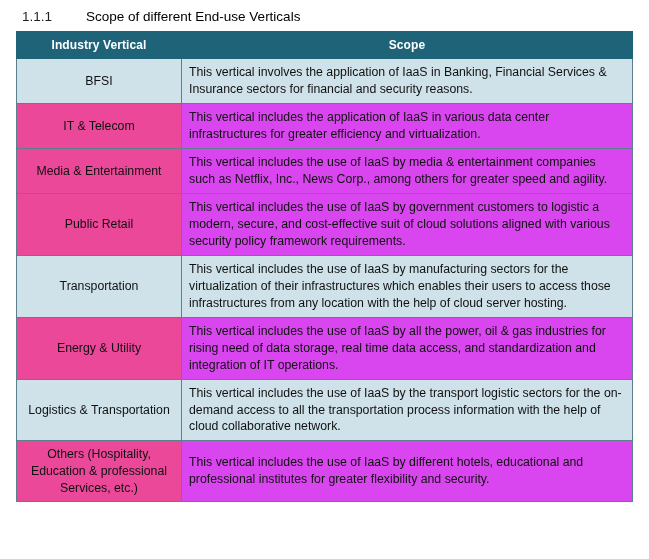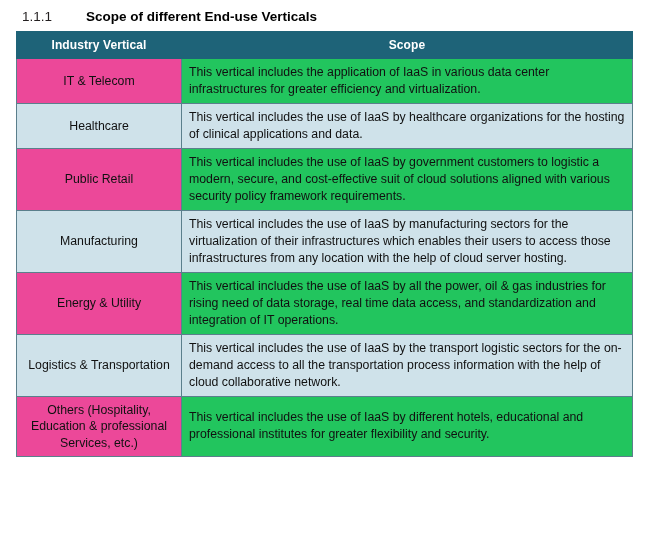--- a/index.html
+++ b/index.html
@@ -28,21 +28,21 @@
     padding: 9px 0 7px 22px;
   }
   .heading .num {
     font-size: 13.5px;
     color: #231f20;
     width: 64px;
     flex: 0 0 64px;
   }
   .heading .title {
     font-size: 13.5px;
-    font-weight: bold;
+    font-weight: normal;
     color: #000000;
   }
   table.vtable {
     border-collapse: collapse;
     width: 616px;
     margin: 0 0 0 16px;
     table-layout: fixed;
   }
   table.vtable th, table.vtable td {
     border: 1px solid #5b7f8c;
@@ -72,21 +72,21 @@
   td.scope {
     font-size: 12.3px;
     color: #111111;
     line-height: 1.38;
     text-align: left;
   }
   tr.band-a td { background: #cfe2ea; }
   tr.band-b td { background: #ffffff; }
   tr.band-b td.vertical { background: #ec4899; }
   tr.band-a td.vertical { background: #cfe2ea; }
-  tr.band-b td.scope { background: #22c55e; }
+  tr.band-b td.scope { background: #d946ef; }
   tr.band-a td.scope { background: #cfe2ea; }
 </style>
 </head>
 <body>
 
 <div class="page">
 
   <div class="heading">
     <span class="num">1.1.1</span>
     <span class="title">Scope of different End-use Verticals</span>
@@ -97,34 +97,38 @@
       <col class="c-vertical">
       <col class="c-scope">
     </colgroup>
     <thead>
       <tr>
         <th>Industry Vertical</th>
         <th>Scope</th>
       </tr>
     </thead>
     <tbody>
+      <tr class="band-a">
+        <td class="vertical">BFSI</td>
+        <td class="scope">This vertical involves the application of IaaS in Banking, Financial Services &amp; Insurance sectors for financial and security reasons.</td>
+      </tr>
       <tr class="band-b">
         <td class="vertical">IT &amp; Telecom</td>
         <td class="scope">This vertical includes the application of IaaS in various data center infrastructures for greater efficiency and virtualization.</td>
       </tr>
-      <tr class="band-a">
-        <td class="vertical">Healthcare</td>
-        <td class="scope">This vertical includes the use of IaaS by healthcare organizations for the hosting of clinical applications and data.</td>
+      <tr class="band-b">
+        <td class="vertical">Media &amp; Entertainment</td>
+        <td class="scope">This vertical includes the use of IaaS by media &amp; entertainment companies such as Netflix, Inc., News Corp., among others for greater speed and agility.</td>
       </tr>
       <tr class="band-b">
         <td class="vertical">Public Retail</td>
         <td class="scope">This vertical includes the use of IaaS by government customers to logistic a modern, secure, and cost-effective suit of cloud solutions aligned with various security policy framework requirements.</td>
       </tr>
       <tr class="band-a">
-        <td class="vertical">Manufacturing</td>
+        <td class="vertical">Transportation</td>
         <td class="scope">This vertical includes the use of IaaS by manufacturing sectors for the virtualization of their infrastructures which enables their users to access those infrastructures from any location with the help of cloud server hosting.</td>
       </tr>
       <tr class="band-b">
         <td class="vertical">Energy &amp; Utility</td>
         <td class="scope">This vertical includes the use of IaaS by all the power, oil &amp; gas industries for rising need of data storage, real time data access, and standardization and integration of IT operations.</td>
       </tr>
       <tr class="band-a">
         <td class="vertical">Logistics &amp; Transportation</td>
         <td class="scope">This vertical includes the use of IaaS by the transport logistic sectors for the on-demand access to all the transportation process information with the help of cloud collaborative network.</td>
       </tr>

